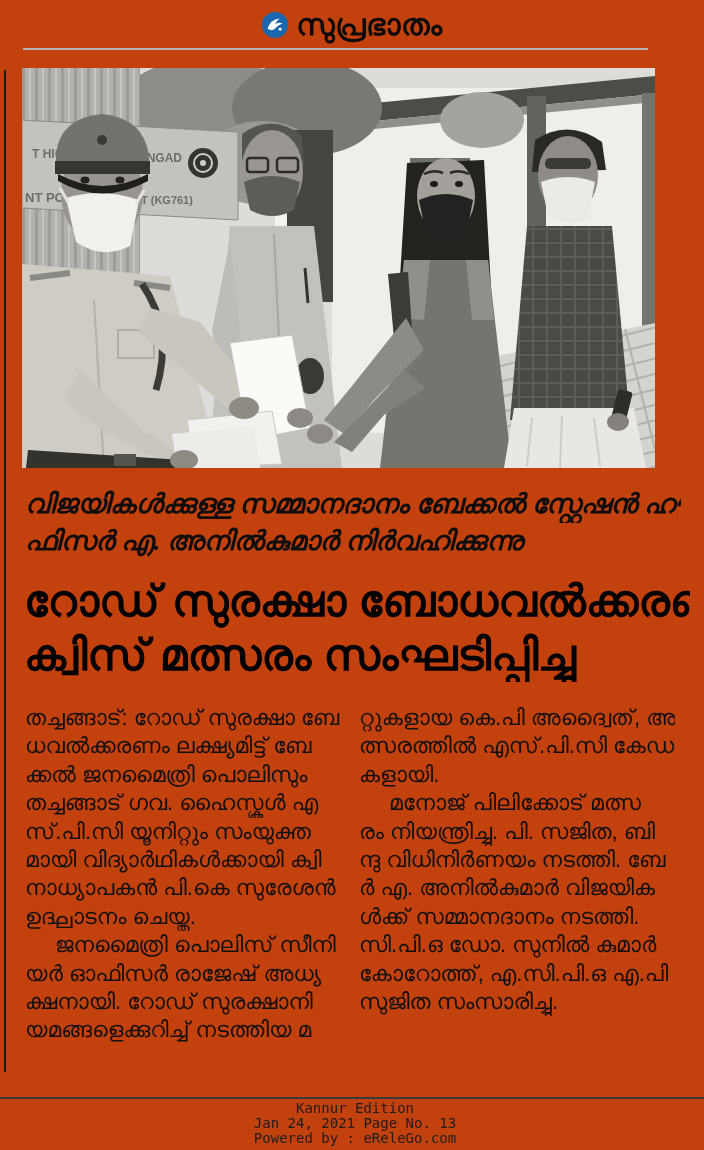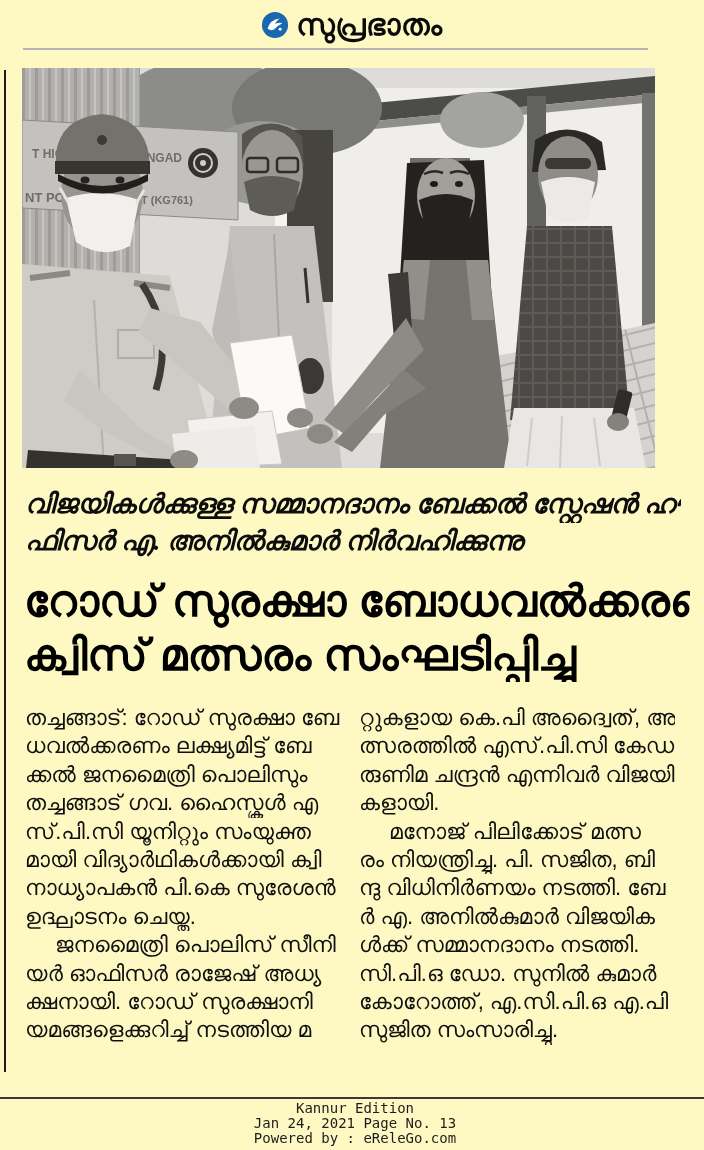--- a/index.html
+++ b/index.html
@@ -1,16 +1,16 @@
 <!DOCTYPE html>
 <html><head>
 <meta charset="utf-8">
 <style>
   html,body{margin:0;padding:0;background:#fff;}
-  .page{position:relative;width:704px;height:1150px;background:#fef9c3;overflow:hidden;
+  .page{position:relative;width:704px;height:1150px;background:#c2410c;overflow:hidden;
         font-family:"Liberation Sans",sans-serif;color:#111;}
 
   
   .masthead{position:absolute;top:4px;left:0;right:0;height:42px;
             display:flex;align-items:center;justify-content:center;gap:7px;}
   .masthead-title{font-size:30px;font-weight:bold;color:#0a0a0a;letter-spacing:0.5px;}
   .logo{width:28px;height:28px;display:block;}
 
   .rule-top{position:absolute;top:48px;left:23px;width:625px;height:0;
             border-top:2px solid #b5b5b5;}
@@ -217,21 +217,20 @@
         <div class="line">നാധ്യാപകൻ പി.കെ സുരേശൻ</div>
         <div class="line">ഉദ്ഘാടനം ചെയ്തു.</div>
         <div class="line indent">ജനമൈത്രി പൊലിസ് സീനി</div>
         <div class="line">യർ ഓഫിസർ രാജേഷ് അധ്യ</div>
         <div class="line">ക്ഷനായി. റോഡ് സുരക്ഷാനി</div>
         <div class="line">യമങ്ങളെക്കുറിച്ച് നടത്തിയ മ</div>
       </div>
     <div class="col">
         <div class="line">റ്റുകളായ കെ.പി അദ്വൈത്, അ</div>
         <div class="line">ത്സരത്തിൽ എസ്.പി.സി കേഡ</div>
-        <div class="line">രുണിമ ചന്ദ്രൻ എന്നിവർ വിജയി</div>
         <div class="line">കളായി.</div>
         <div class="line indent">മനോജ് പിലിക്കോട് മത്സ</div>
         <div class="line">രം നിയന്ത്രിച്ചു. പി. സജിത, ബി</div>
         <div class="line">ന്ദു വിധിനിർണയം നടത്തി. ബേ</div>
         <div class="line">ർ എ. അനിൽകുമാർ വിജയിക</div>
         <div class="line">ൾക്ക് സമ്മാനദാനം നടത്തി.</div>
         <div class="line">സി.പി.ഒ ഡോ. സുനിൽ കുമാർ</div>
         <div class="line">കോറോത്ത്, എ.സി.പി.ഒ എ.പി</div>
         <div class="line">സുജിത സംസാരിച്ചു.</div>
       </div>

